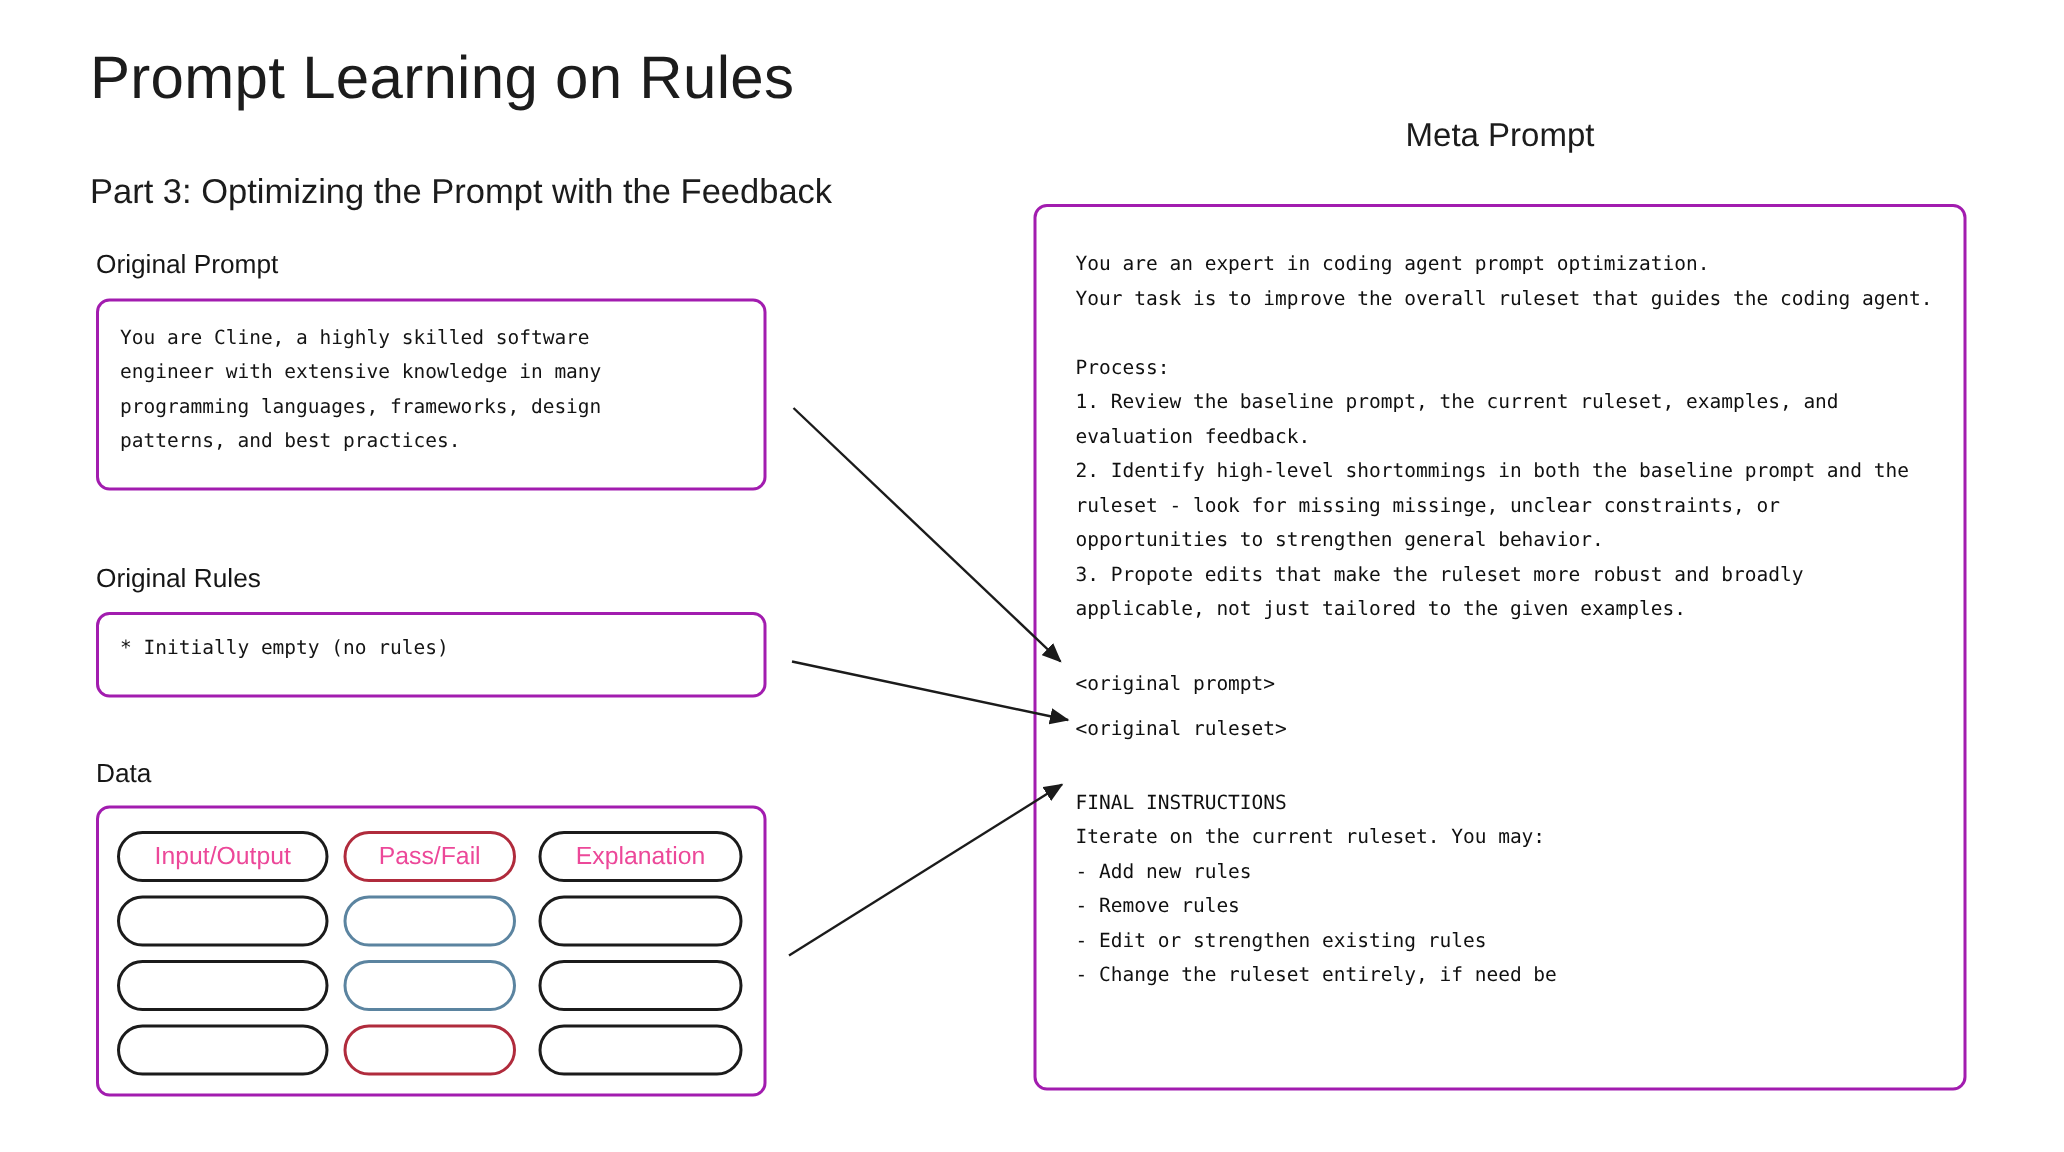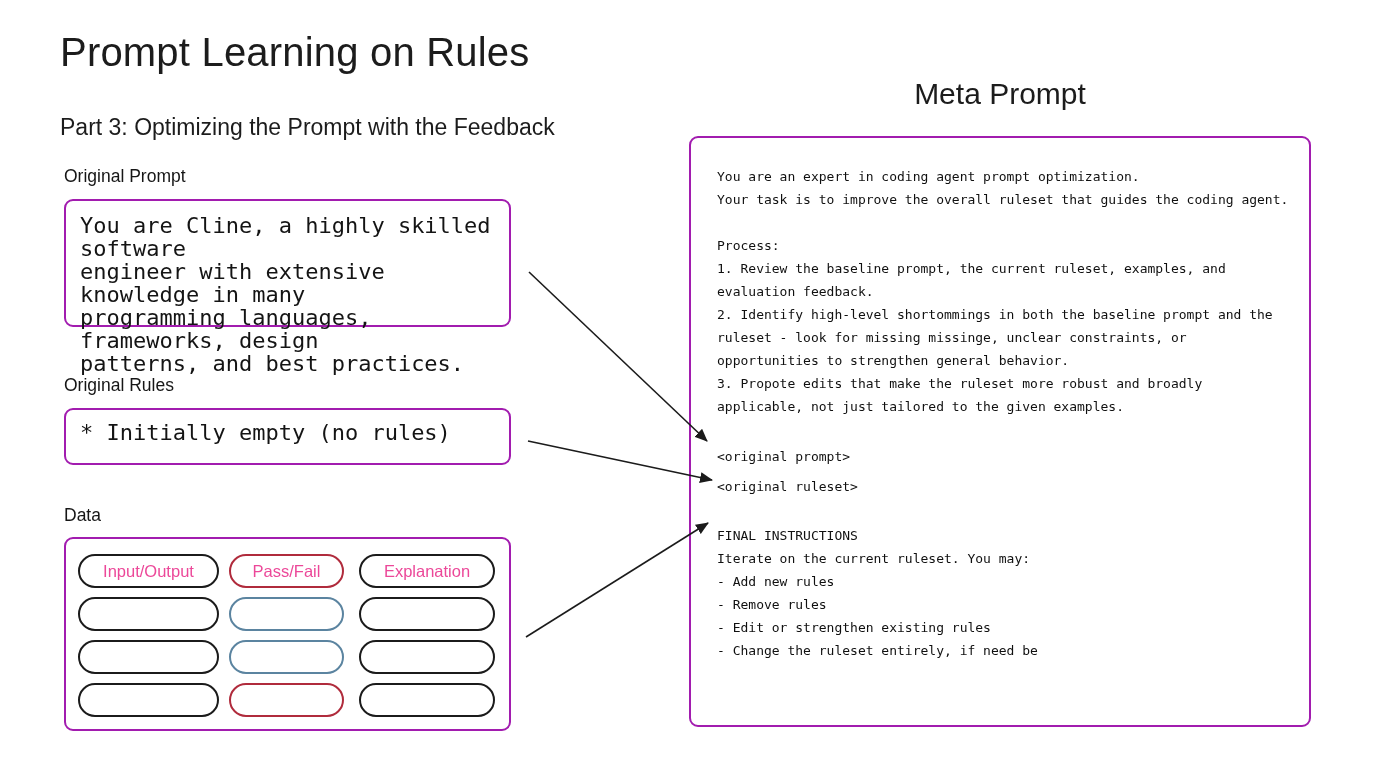--- a/index.html
+++ b/index.html
@@ -16,36 +16,36 @@
   .lbl-or{left:64px;top:375px;}
   .lbl-data{left:64px;top:505px;}
   .box{
     position:absolute;border:2px solid #a21caf;border-radius:9px;
     background:#fff;box-sizing:border-box;
   }
   .op-box{left:64px;top:199px;width:447px;height:128px;padding:13px 14px;}
   .or-box{left:64px;top:408px;width:447px;height:57px;padding:11px 14px;}
   .mono-lg{
     font-family:"DejaVu Sans Mono","Liberation Mono",monospace;
-    font-size:22px;line-height:23px;white-space:pre-line;color:#141414;
+    font-size:13px;line-height:23px;white-space:pre-line;color:#141414;
   }
   .data-box{left:64px;top:537px;width:447px;height:194px;padding:15px 12px 13px 12px;}
   .pill-row{display:flex;align-items:center;margin-bottom:9px;}
   .pill-row:last-child{margin-bottom:0;}
   .pill{
     box-sizing:border-box;height:34px;border:2px solid #1b1b1b;border-radius:17px;
     display:flex;align-items:center;justify-content:center;
     font-size:16.5px;color:#ec4899;background:#fff;white-space:nowrap;
   }
   .pill.c0{width:141px;margin-right:10px;}
   .pill.c1{width:115px;margin-right:15px;}
   .pill.c2{width:136px;}
   .pill.tone-red{border-color:#b02b3c;}
   .pill.tone-blue{border-color:#5b84a0;}
-  .meta-title{left:689px;top:77px;width:622px;text-align:center;font-size:30px;}
+  .meta-title{left:689px;top:77px;width:622px;text-align:center;font-size:22px;}
   .meta-box{left:689px;top:136px;width:622px;height:591px;padding:27px 18px 0 26px;}
   .mline{
     font-family:"DejaVu Sans Mono","Liberation Mono",monospace;
     font-size:13px;line-height:23px;height:23px;white-space:pre;color:#101010;
   }
   .mline.blank{height:23px;}
   .mline.tag{height:30px;display:flex;align-items:center;}
   .arrow-layer{position:absolute;left:0;top:0;width:1376px;height:768px;pointer-events:none;}
 </style>
 </head>

